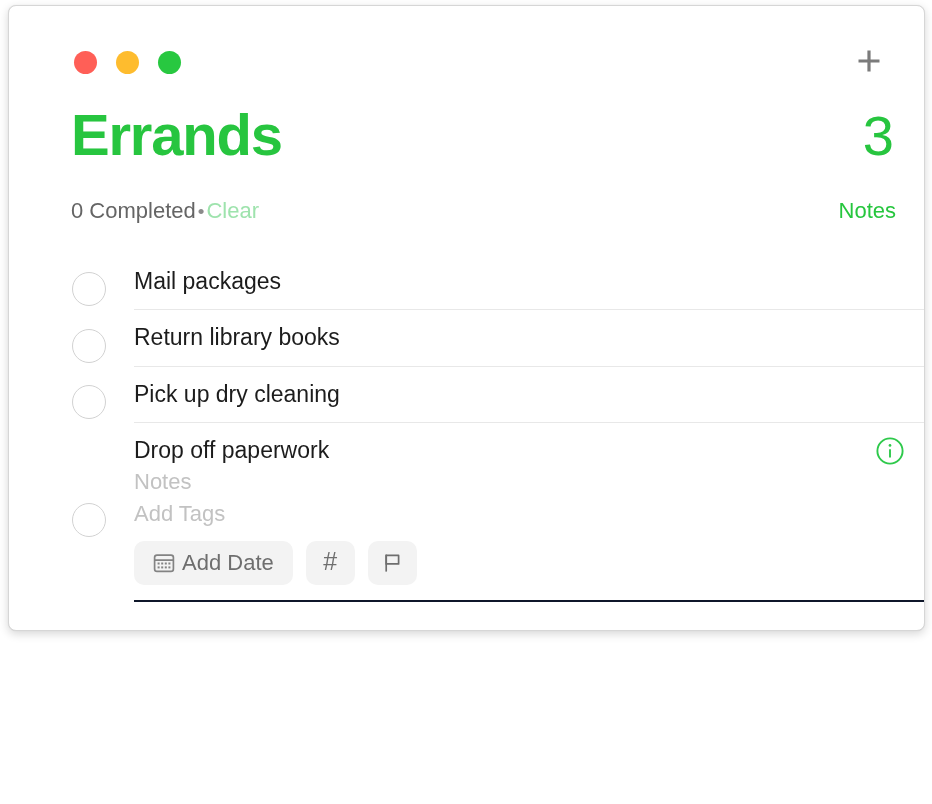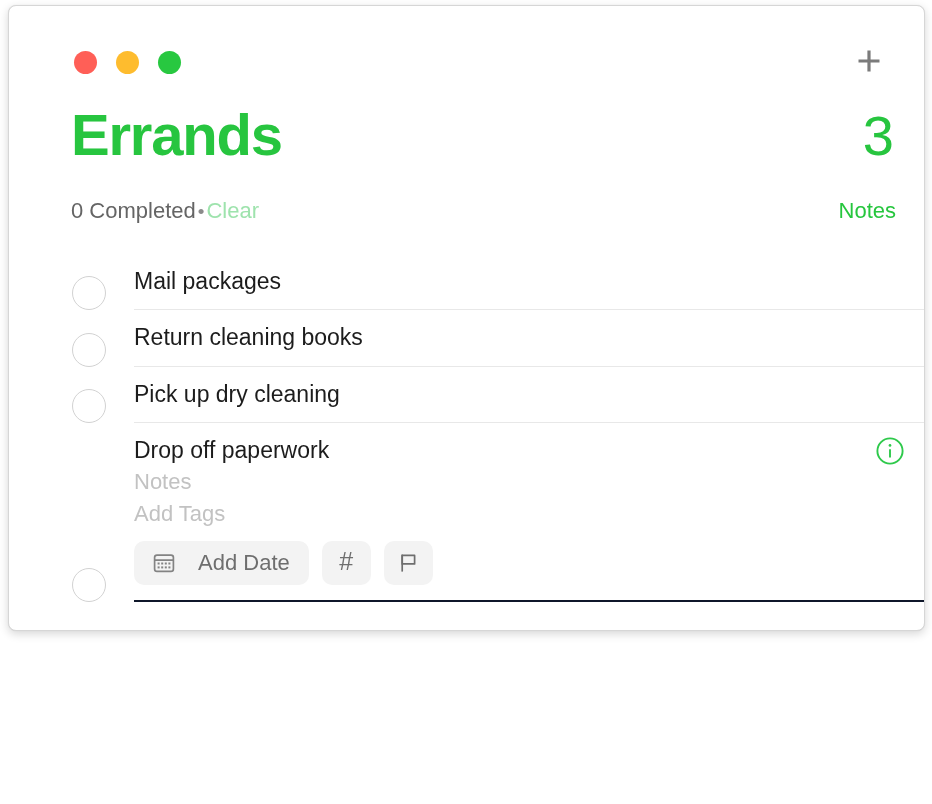--- a/index.html
+++ b/index.html
@@ -121,21 +121,21 @@
     cursor: pointer;
   }
 
   
   .task-list {
     margin-top: 12px;
   }
 
   .task-row {
     display: flex;
-    align-items: flex-end;
+    align-items: center;
     padding-left: 29px;
   }
 
   .checkbox {
     flex: 0 0 auto;
     width: 34px;
     height: 34px;
     border-radius: 50%;
     border: 1.6px solid #d2d2d2;
     background: #fff;
@@ -189,21 +189,21 @@
   .action-row {
     display: flex;
     align-items: center;
     gap: 13px;
     margin-top: 12px;
   }
 
   .pill {
     display: inline-flex;
     align-items: center;
-    gap: 23px;
+    gap: 7px;
     height: 44px;
     padding: 0 19px;
     border: none;
     border-radius: 10px;
     background: #f3f3f3;
     color: #6e6e6e;
     font-family: "Liberation Sans", sans-serif;
     font-size: 22px;
     cursor: pointer;
     white-space: nowrap;
@@ -273,21 +273,21 @@
         <div class="task-title-line">
           <span class="task-title">Mail packages</span>
         </div>
       </div>
     </div>
 
     <div class="task-row">
       <div class="checkbox"></div>
       <div class="task-body">
         <div class="task-title-line">
-          <span class="task-title">Return cleaning books</span>
+          <span class="task-title">Return library books</span>
         </div>
       </div>
     </div>
 
     <div class="task-row">
       <div class="checkbox"></div>
       <div class="task-body">
         <div class="task-title-line">
           <span class="task-title">Pick up dry cleaning</span>
         </div>

